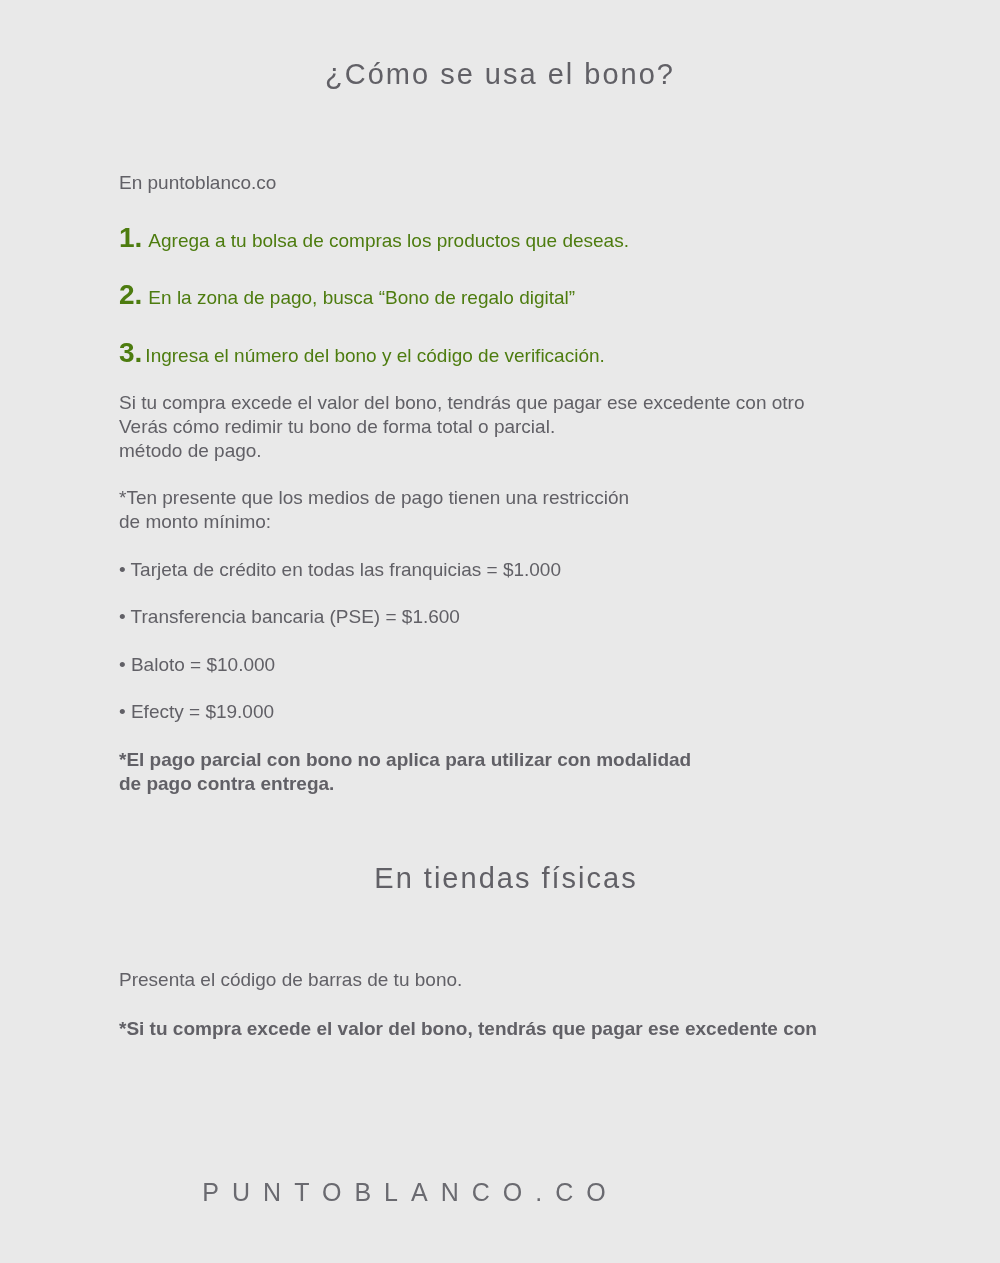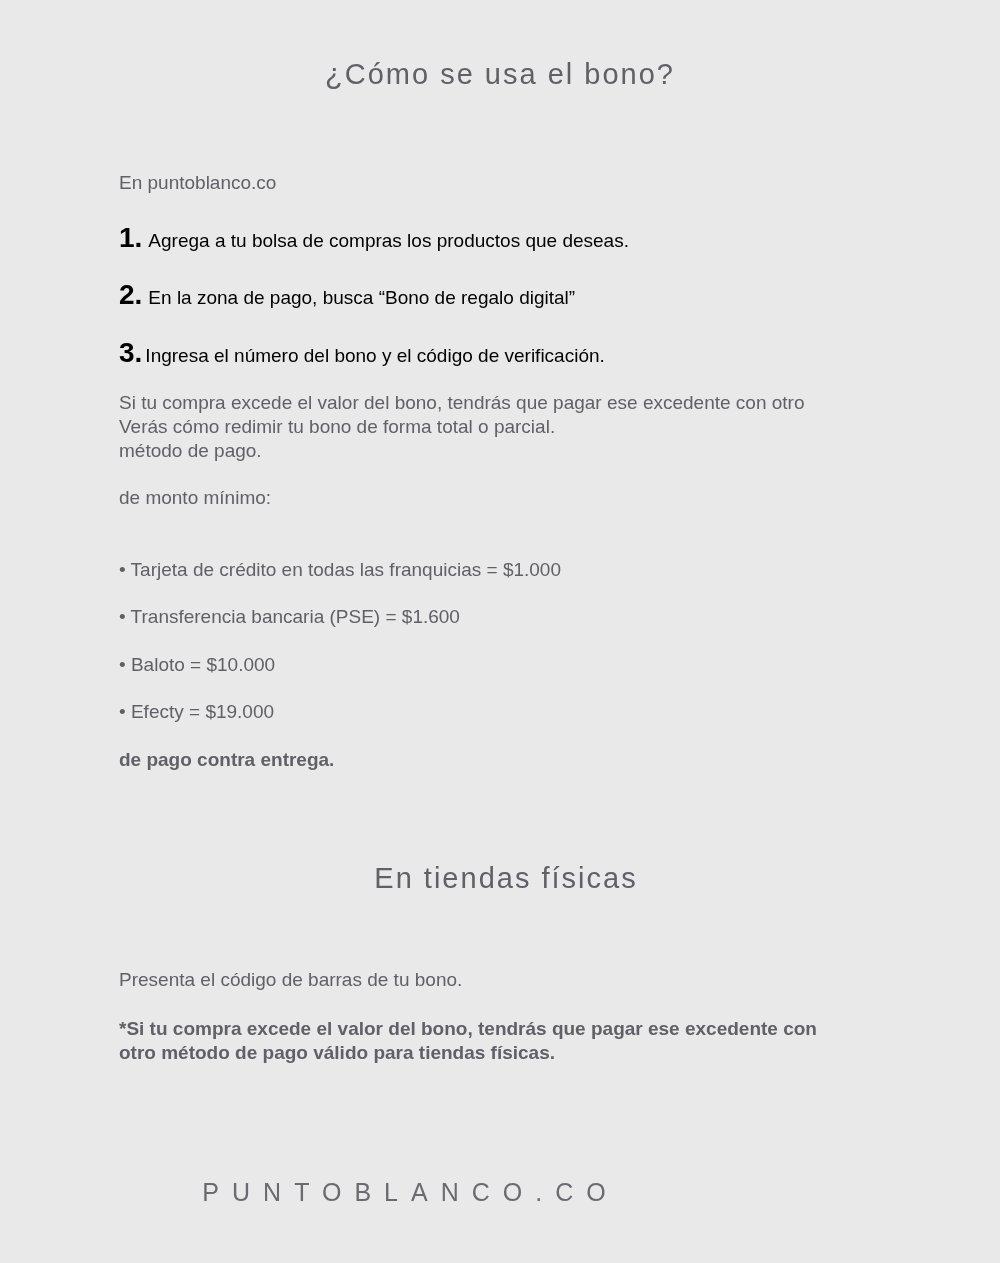--- a/index.html
+++ b/index.html
@@ -33,21 +33,21 @@
       left: 119px;
       font-size: 19px;
       line-height: 24px;
       color: #616066;
       white-space: nowrap;
     }
     .step {
       position: absolute;
       left: 119px;
       font-size: 19px;
-      color: #000000;
+      color: #4d7c0f;
       white-space: nowrap;
     }
     .step .num {
       font-size: 28px;
       font-weight: bold;
       margin-right: 6px;
     }
     .bold { font-weight: bold; }
     .footer {
       position: absolute;
@@ -79,34 +79,35 @@
   <span class="num" style="margin-right:3px;">3.</span><span>Ingresa el número del bono y el código de verificación.</span>
 </div>
 
 <div class="txt" style="top:391px;">
   <div>Si tu compra excede el valor del bono, tendrás que pagar ese excedente con otro</div>
   <div>Verás cómo redimir tu bono de forma total o parcial.</div>
   <div>método de pago.</div>
 </div>
 
 <div class="txt" style="top:486px;">
+  <div>*Ten presente que los medios de pago tienen una restricción</div>
   <div>de monto mínimo:</div>
 </div>
 
 <div class="txt" style="top:558px;">• Tarjeta de crédito en todas las franquicias = $1.000</div>
 <div class="txt" style="top:605px;">• Transferencia bancaria (PSE) = $1.600</div>
 <div class="txt" style="top:653px;">• Baloto = $10.000</div>
 <div class="txt" style="top:700px;">• Efecty = $19.000</div>
 
 <div class="txt bold" style="top:748px;">
+  <div>*El pago parcial con bono no aplica para utilizar con modalidad</div>
   <div>de pago contra entrega.</div>
 </div>
 
 <h2 id="title2" class="title">En tiendas físicas</h2>
 
 <div class="txt" style="top:968px;">Presenta el código de barras de tu bono.</div>
 
 <div class="txt bold" style="top:1017px;">
   <div>*Si tu compra excede el valor del bono, tendrás que pagar ese excedente con</div>
-  <div>otro método de pago válido para tiendas físicas.</div>
 </div>
 
 <div class="footer">PUNTOBLANCO.CO</div>
 
 </body></html>

